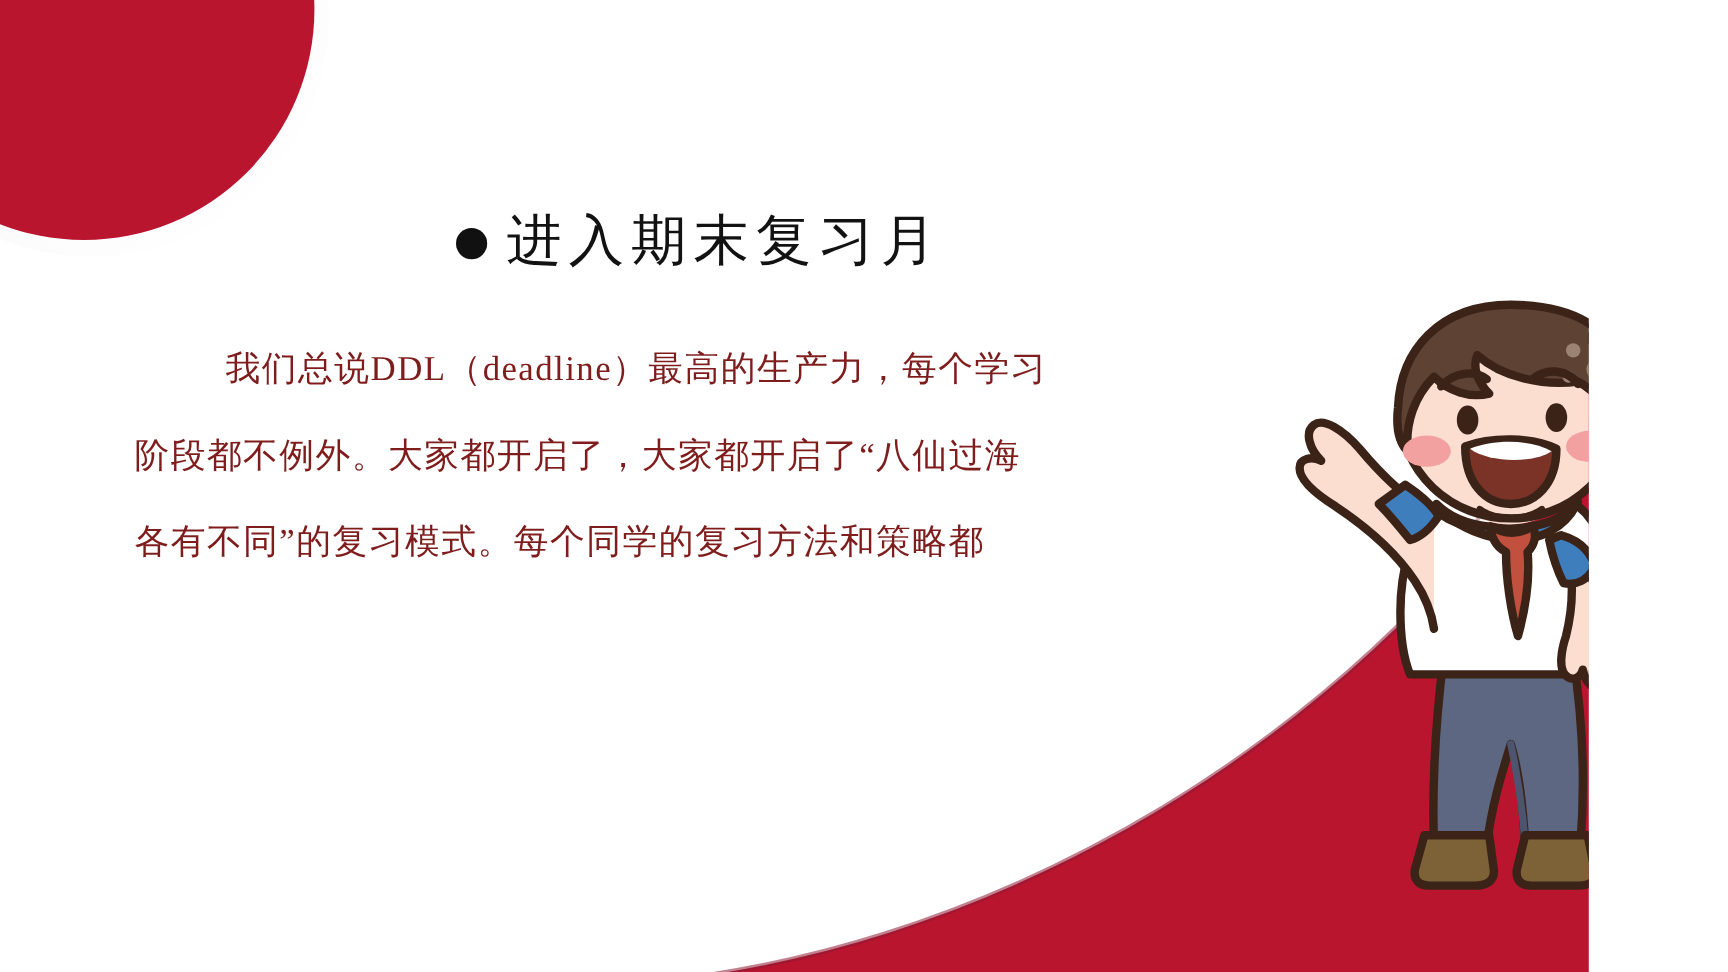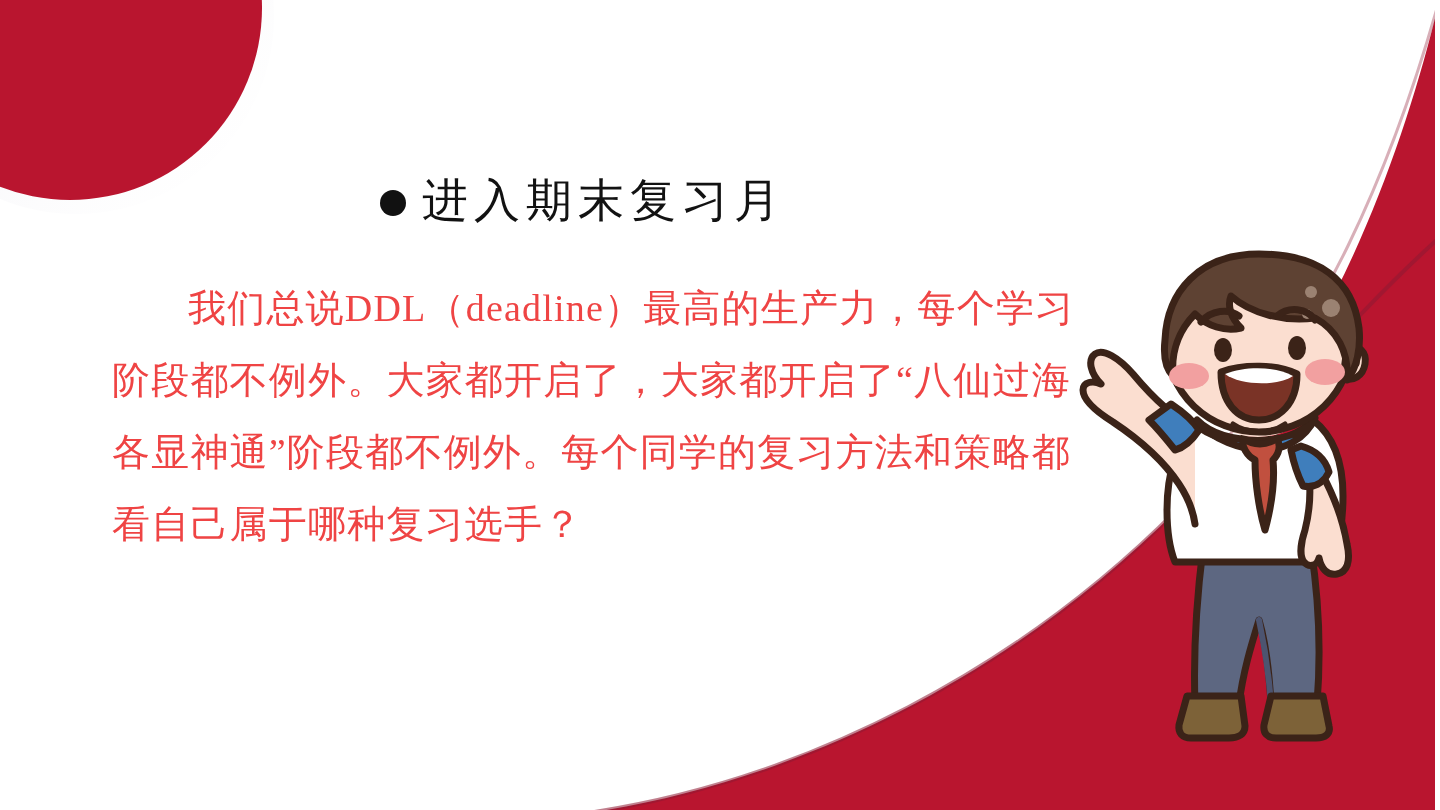--- a/index.html
+++ b/index.html
@@ -8,21 +8,21 @@
     background: #ffffff;
   }
   body {
     width: 1440px;
     height: 810px;
     overflow: hidden;
     font-family: "Liberation Serif", "DejaVu Serif", serif;
   }
   #slide {
     position: relative;
-    width: 1435px;
+    width: 1324px;
     height: 810px;
     background: #ffffff;
     overflow: hidden;
   }
 
   
   #bg-layer {
     position: absolute;
     left: 0; top: 0;
     width: 1440px;
@@ -57,23 +57,23 @@
   }
 
   
   #body-block {
     position: absolute;
     left: 112px;
     top: 272px;
     width: 990px;
   }
   .body-line {
-    font-size: 38px;
+    font-size: 29px;
     line-height: 72px;
-    color: #ef4444;
+    color: #7f1d1d;
     letter-spacing: 1.2px;
     white-space: nowrap;
     font-family: "Liberation Serif", "DejaVu Serif", serif;
   }
   .body-line.indent {
     text-indent: 76px;
   }
 
   
   #character {
@@ -122,22 +122,21 @@
   </svg>
 
   <div id="title-row">
     <span id="title-bullet"></span>
     <span id="title-text">进入期末复习月</span>
   </div>
 
   <div id="body-block">
     <div class="body-line indent">我们总说DDL（deadline）最高的生产力，每个学习</div>
     <div class="body-line">阶段都不例外。大家都开启了，大家都开启了“八仙过海</div>
-    <div class="body-line">各显神通”阶段都不例外。每个同学的复习方法和策略都</div>
-    <div class="body-line">看自己属于哪种复习选手？</div>
+    <div class="body-line">各有不同”的复习模式。每个同学的复习方法和策略都</div>
   </div>
 
   <svg id="character" viewBox="0 0 365 520" width="365" height="520" xmlns="http://www.w3.org/2000/svg">
 
     <g stroke="#3b2318" stroke-width="7" stroke-linecap="round" stroke-linejoin="round">
 
       <path d="M 128 300
                L 236 300
                C 244 352 246 406 242 456
                L 196 456

